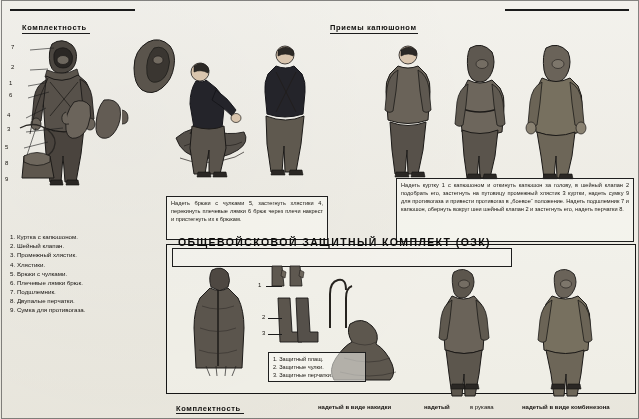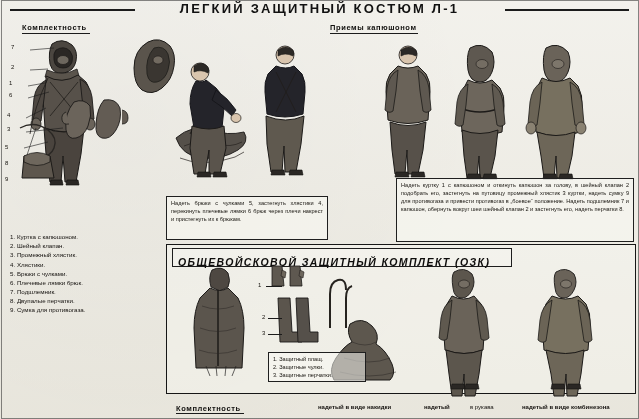--- a/index.html
+++ b/index.html
@@ -42,21 +42,20 @@
   .frame{position:absolute;left:1px;top:0px;width:636px;height:417px;border:1px solid rgba(40,40,40,0.55);}
 </style>
 </head>
 <body>
 
 <div id="sheet">
   <div class="frame"></div>
 
   <div class="rule" style="left:10px;top:9px;width:125px;height:2px;"></div>
   <div class="rule" style="left:505px;top:9px;width:124px;height:2px;"></div>
-  <div class="ttl">ЛЕГКИЙ  ЗАЩИТНЫЙ  КОСТЮМ  Л-1</div>
 
   <div class="hdr" style="left:22px;top:23px;">Комплектность</div>
   <div class="rule" style="left:22px;top:33px;width:68px;height:1px;"></div>
 
   <div class="hdr" style="left:330px;top:23px;">Приемы капюшоном</div>
   <div class="rule" style="left:330px;top:33px;width:88px;height:1px;"></div>
 
   <div class="fig" style="left:18px;top:36px;width:86px;height:150px;">
     <svg width="86" height="150" viewBox="0 0 86 150">
 
@@ -227,21 +226,21 @@
   </div>
 
   <div class="tbox" style="left:396px;top:178px;width:236px;height:62px;">
     <div class="pad">
       <p>Надеть куртку 1 с капюшоном и откинуть капюшон за голову, в шейный клапан 2 подобрать его, застегнуть на путовицу промежный хлястик 3 куртки, надеть сумку 9 для противогаза и привести противогаз в „боевое“ положение. Надеть подшлемник 7 и капюшон, обернуть вокруг шеи шейный клапан 2 и застегнуть его, надеть перчатки 8.</p>
     </div>
   </div>
 
   <div class="bigbox" style="left:166px;top:244px;width:468px;height:148px;"></div>
   <div class="box" style="left:172px;top:248px;width:338px;height:17px;"></div>
-  <div class="bigttl" style="left:178px;top:256px;font-style:italic;">ОБЩЕВОЙСКОВОЙ ЗАЩИТНЫЙ КОМПЛЕКТ (ОЗК)</div>
+  <div class="bigttl" style="left:178px;top:236px;">ОБЩЕВОЙСКОВОЙ ЗАЩИТНЫЙ КОМПЛЕКТ (ОЗК)</div>
 
   <div class="fig" style="left:186px;top:266px;width:64px;height:112px;">
     <svg width="64" height="112" viewBox="0 0 64 112">
       <path d="M26 4 q10 -5 16 3 q3 8 0 14 l-8 4 l-9 -4 q-3 -10 1 -17z" fill="#4e4842" stroke="#1c1a18" stroke-width=".9"></path>
       <path d="M24 22 q10 5 18 0 l10 10 q6 12 6 30 l-2 40 l-46 0 l-2 -40 q0 -18 6 -30z" fill="#5b554d" stroke="#1c1a18" stroke-width="1"></path>
       <path d="M32 24 l0 76" stroke="#211f1c" stroke-width="1.6" fill="none"></path>
       <path d="M16 40 q16 6 32 0 M14 62 q18 7 36 0 M13 84 q19 7 38 0" stroke="#2a2724" stroke-width=".5" fill="none"></path>
       <path d="M20 100 l4 10 M30 100 l1 10 M40 100 l-1 10 M50 100 l-4 10" stroke="#232120" stroke-width=".7" fill="none"></path>
     </svg>
   </div>

